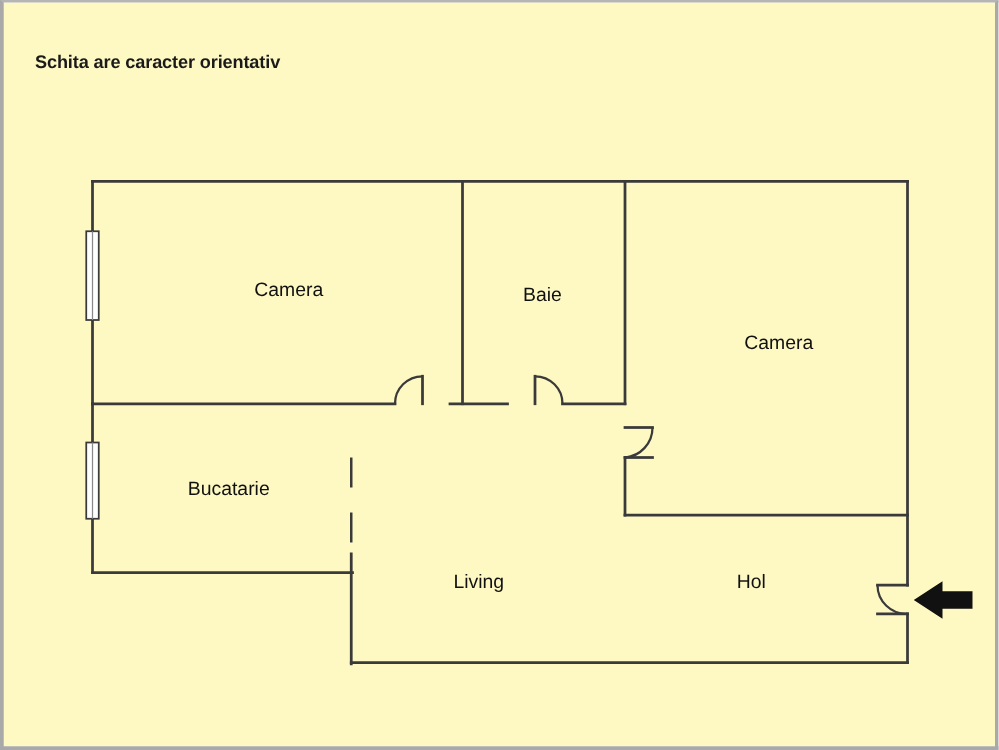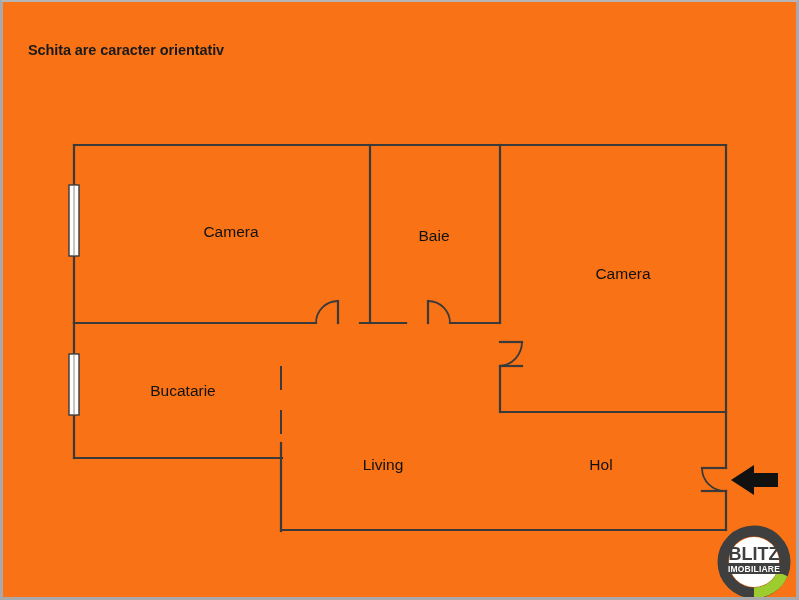--- a/index.html
+++ b/index.html
@@ -32,21 +32,21 @@
     border-top: 2px solid #b5b5b5;
     border-bottom: 3px solid #a9a9a9;
     pointer-events: none;
   }
   #canvas-inner {
     position: absolute;
     left: 3px;
     top: 2px;
     width: 793px;
     height: 595px;
-    background: #f97316;
+    background: #fef9c3;
   }
   #plan-title {
     position: absolute;
     left: 25px;
     top: 40px;
     font-size: 14.5px;
     font-weight: 600;
     color: #1a1a1a;
     letter-spacing: -0.1px;
     white-space: nowrap;
@@ -144,32 +144,17 @@
       <g>
         <text class="room-label" x="228" y="231">Camera</text>
         <text class="room-label" x="431" y="235">Baie</text>
         <text class="room-label" x="620" y="273">Camera</text>
         <text class="room-label" x="180" y="390">Bucatarie</text>
         <text class="room-label" x="380" y="464">Living</text>
         <text class="room-label" x="598" y="464">Hol</text>
       </g>
     </svg>
 
-    <div id="brand-logo">
-      <svg width="84" height="74" viewBox="0 0 84 74">
-
-        <circle cx="42" cy="37" r="31" fill="none" stroke="#3f3f3f" stroke-width="11"></circle>
-
-        <path d="M 42,68 A 31,31 0 0 0 70.5,49" fill="none" stroke="#9ccc2e" stroke-width="11"></path>
-
-        <circle cx="42" cy="37" r="25" fill="#ffffff"></circle>
-
-        <text x="42" y="35" text-anchor="middle" font-family="'Liberation Sans', sans-serif" font-size="18" font-weight="bold" fill="#3f3f3f">BLITZ</text>
-
-        <rect x="12" y="38" width="60" height="11" fill="#3f3f3f"></rect>
-        <text x="42" y="46.5" text-anchor="middle" font-family="'Liberation Sans', sans-serif" font-size="8.5" font-weight="bold" letter-spacing="0.2" fill="#ffffff">IMOBILIARE</text>
-      </svg>
-    </div>
 
   </div>
 
   <div id="frame-border"></div>
 </div>
 
 </body></html>

